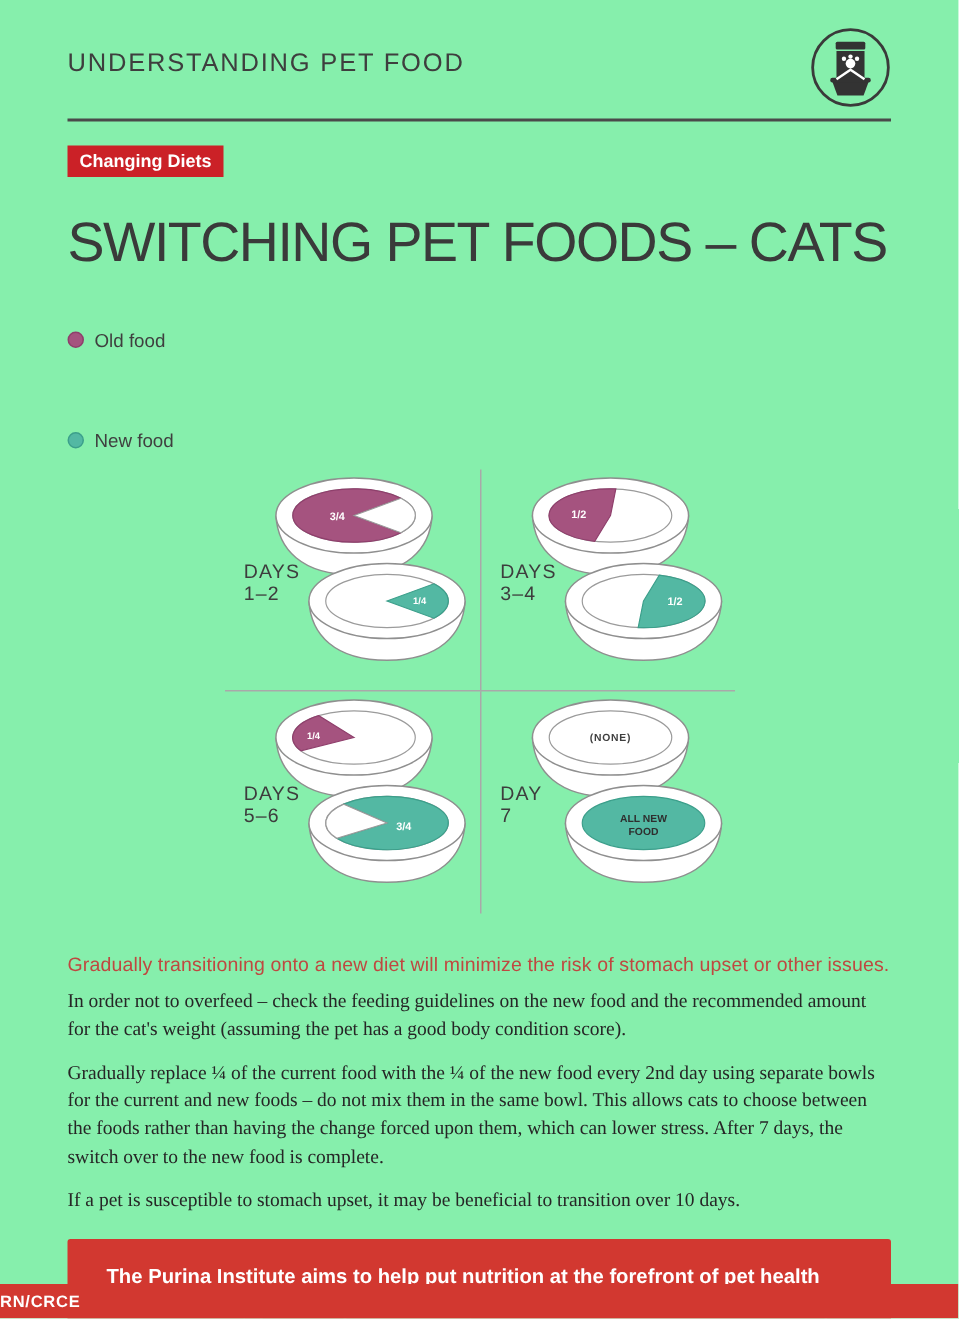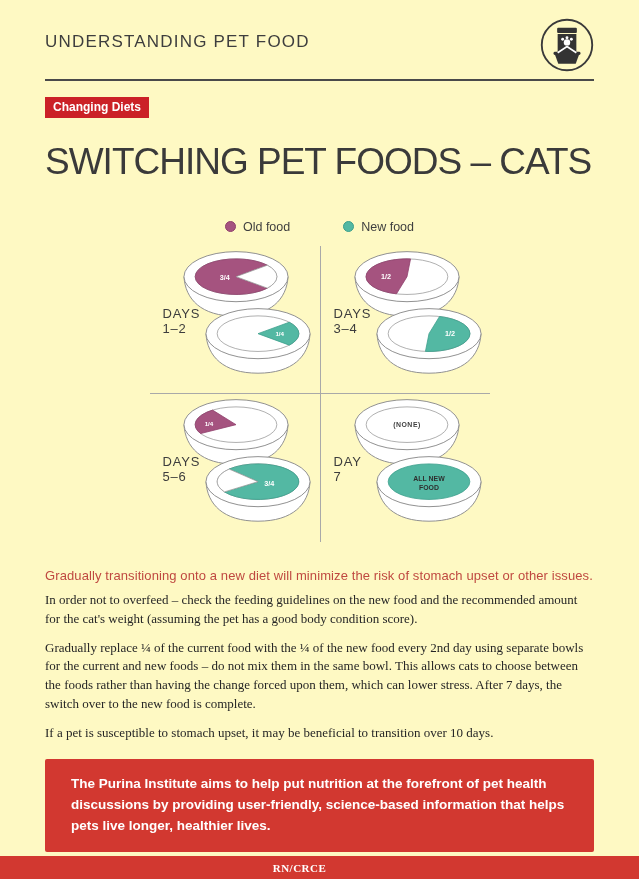--- a/index.html
+++ b/index.html
@@ -1,36 +1,36 @@
 <!DOCTYPE html>
 <html><head>
 <meta charset="utf-8">
 <style>
   * { margin:0; padding:0; box-sizing:border-box; }
   html,body { background:#ffffff; }
   body { font-family:"Liberation Sans", sans-serif; color:#3a3a3a; }
-  .page { position:relative; width:639px; height:879px; margin:0 auto; background:#fef9c3; overflow:hidden; }
+  .page { position:relative; width:639px; height:879px; margin:0 auto; background:#86efac; overflow:hidden; }
   .content { padding:18px 45px 0 45px; }
 
   
   .header-row { display:flex; justify-content:space-between; align-items:flex-start; }
   .header-title { font-size:17px; letter-spacing:1.2px; color:#3e3e3e; font-weight:400; margin-top:14px; }
   .header-icon { width:54px; height:54px; flex:0 0 auto; }
   .header-rule { border:none; border-top:2px solid #4a4a4a; margin-top:7px; }
 
   
   .badge { display:inline-block; margin-top:16px; background:#cb2127; color:#fff;
            font-size:12px; font-weight:700; padding:3px 8px 4px 8px; }
 
   
   .page-title { margin-top:25px; font-size:37px; font-weight:400; letter-spacing:-1px;
                 color:#3a3a3a; line-height:1.05; white-space:nowrap; }
 
   
-  .legend { margin-top:38px; display:flex; justify-content:center; gap:53px; }
+  .legend { margin-top:38px; display:flex; justify-content:center; gap:53px;flex-direction:column; }
   .legend-item { display:flex; align-items:center; gap:7px; font-size:12.5px; color:#3f3f3f; }
   .dot { width:11px; height:11px; border-radius:50%; }
   .dot-old { background:#a5537f; border:1.5px solid #8f3f6c; }
   .dot-new { background:#53b8a3; border:1.5px solid #3c9f8b; }
 
   
   .diagram { width:340px; margin:12px auto 0 auto; display:grid; grid-template-columns:170px 170px; }
   .quad { position:relative; height:148px; }
   .quad.col2 { border-left:1px solid #a9a9a9; }
   .quad.row1 { border-bottom:1px solid #a9a9a9; }
@@ -52,21 +52,21 @@
                 color:#262626; line-height:1.45; }
   .paragraphs p { margin-bottom:10px; }
 
   
   .info-box { margin-top:16px; background:#d23830; color:#ffffff; text-align:left;
               font-size:13.5px; font-weight:700; line-height:1.55; padding:15px 26px;
               border-radius:2px; }
 
   
   .bottom-bar { position:absolute; left:0; right:0; bottom:0; height:23px; background:#d23830;
-                display:flex; align-items:center; justify-content:center; padding-right:40px;font-family:Liberation Serif, serif; }
+                display:flex; align-items:center; justify-content:flex-start; padding-right:40px; }
   .doc-code { color:#fff; font-size:11px; font-weight:700; letter-spacing:0.5px; }
 
   svg text { user-select:none; }
 </style>
 </head>
 <body>
 
 <div class="page">
   <div class="content">
 

